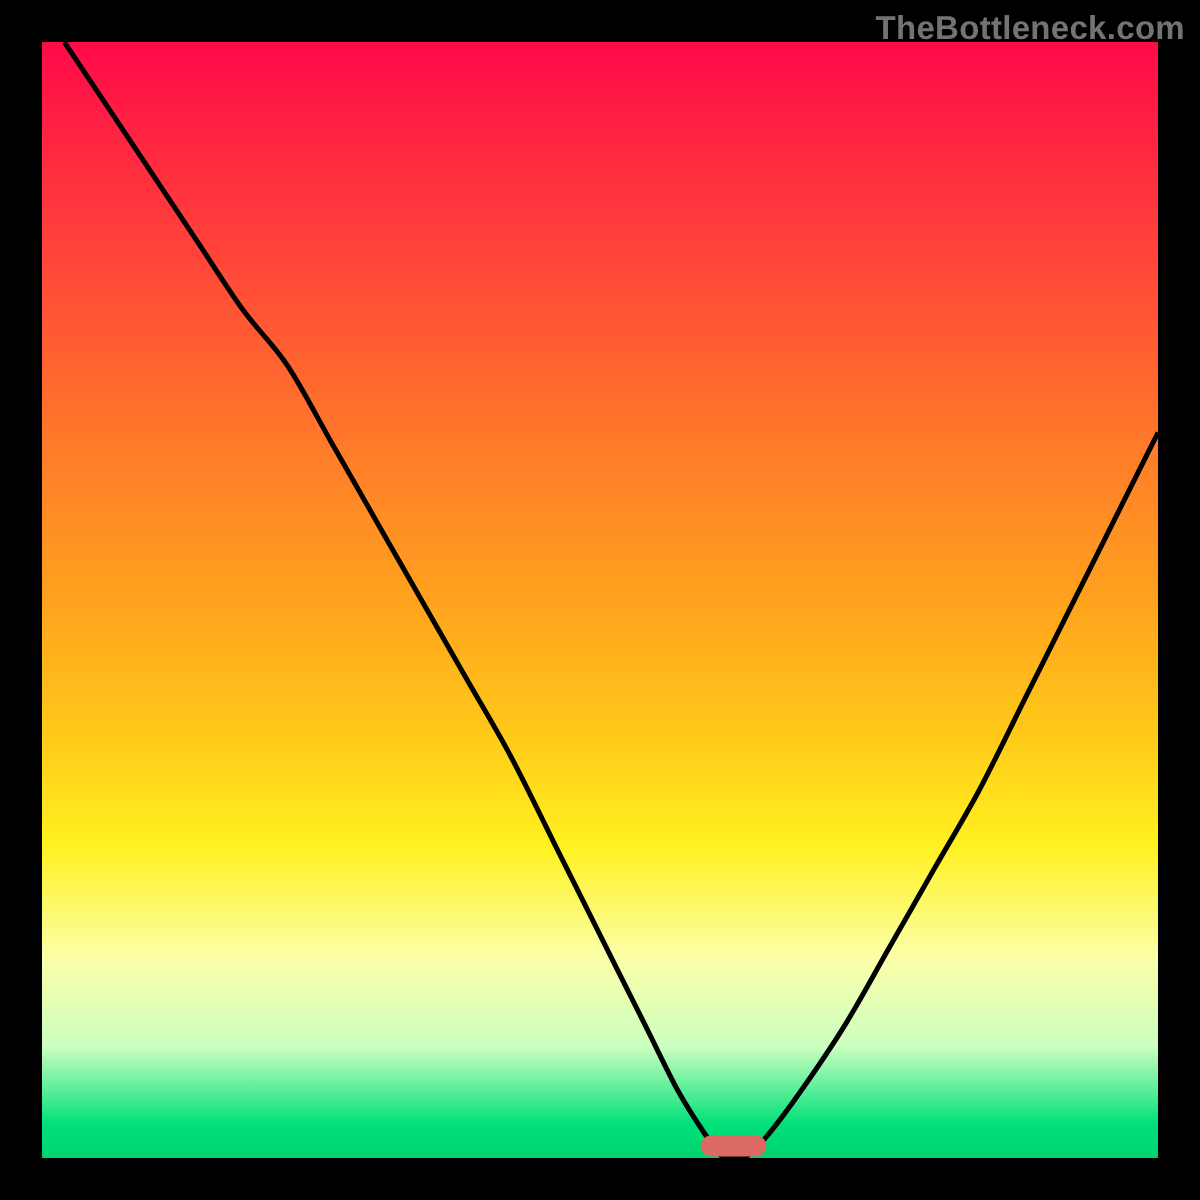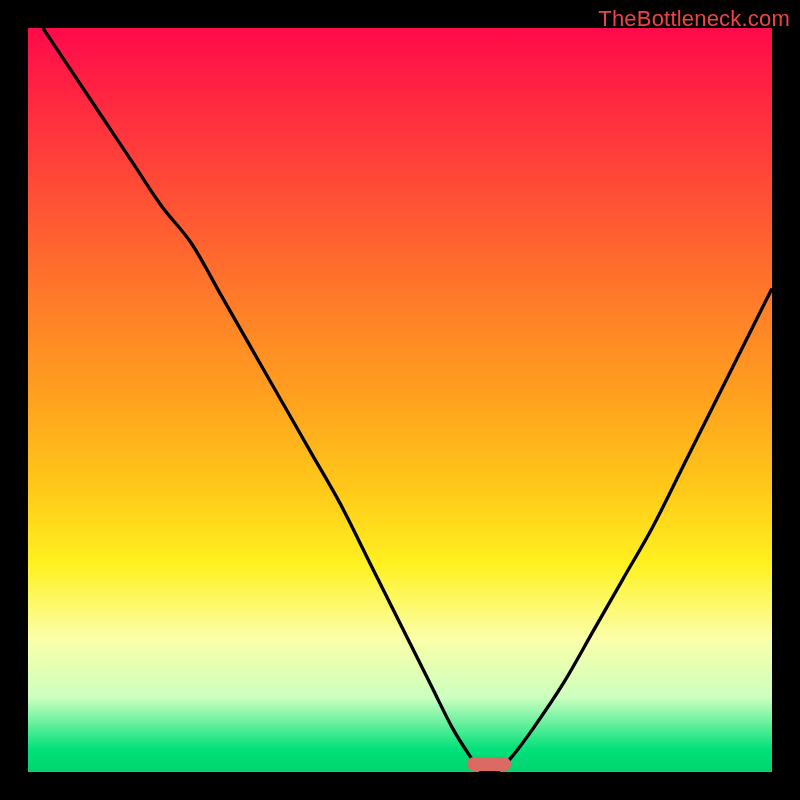--- a/index.html
+++ b/index.html
@@ -15,22 +15,22 @@
     position: relative;
     width: 800px;
     height: 800px;
     background: #000;
   }
   .watermark {
     position: absolute;
     top: 6px;
     right: 10px;
     font-size: 22px;
-    font-weight: 400;
-    color: #ef4444;
+    font-weight: 700;
+    color: #737373;
     letter-spacing: 0.2px;
     z-index: 10;
   }
   .plot {
     position: absolute;
     left: 28px;
     top: 28px;
     width: 744px;
     height: 744px;
     overflow: hidden;

